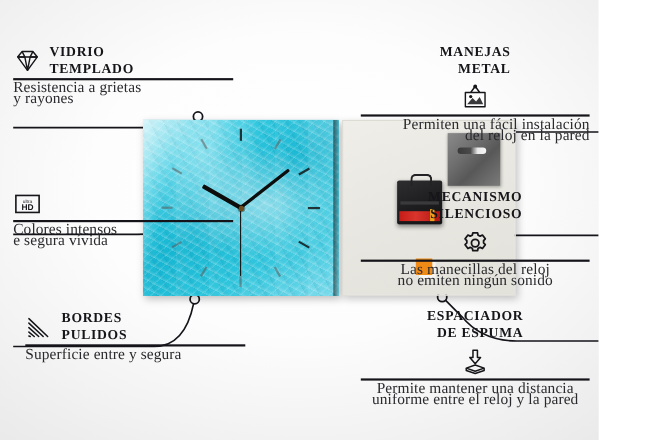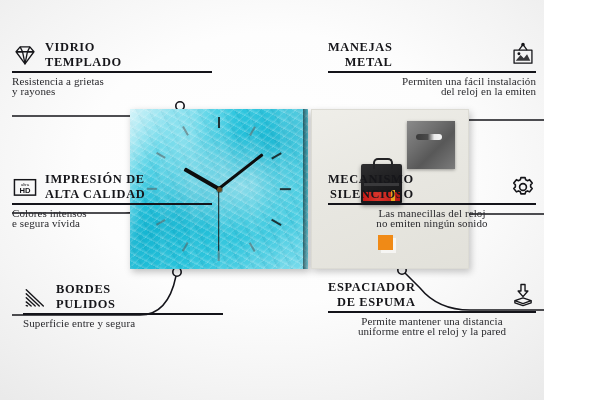--- a/index.html
+++ b/index.html
@@ -12,33 +12,33 @@
     position:relative;width:544px;height:400px;overflow:hidden;
     background:
       radial-gradient(ellipse 420px 300px at 50% 42%, #ffffff 0%, #fdfdfd 45%, #f4f4f4 72%, #eaeaea 100%),
       linear-gradient(120deg,#e9e9e9 0%,#fbfbfb 25%,#ffffff 50%,#f7f7f7 75%,#e6e6e6 100%);
   }
   
   #wires{position:absolute;left:0;top:0;width:600px;height:400px;}
   
   .feat{position:absolute;}
   .feat .head{display:flex;align-items:center;gap:7px;}
-  .feat.right .head{justify-content:space-between;}
+  .feat.right .head{justify-content:flex-start;flex-direction:column;}
   .ttl{
     font-family:"Liberation Serif", serif;
     font-weight:bold;font-size:12.4px;line-height:14.5px;
     letter-spacing:.65px;color:#16161a;text-transform:uppercase;
     white-space:pre-line;
   }
   .feat.left .ttl{text-align:left;}
   .feat.right .ttl{text-align:right;}
   .rule{height:1.6px;background:#14141a;margin-top:2px;}
   .sub{
     font-family:"Liberation Serif", serif;
-    font-size:11px;line-height:10.6px;color:#2a2a2e;
+    font-size:14px;line-height:10.6px;color:#2a2a2e;
     white-space:pre-line;margin-top:3px;letter-spacing:.1px;
   }
   .feat.left .sub{text-align:left;}
   .feat.right .sub{text-align:right;}
   .feat.right.ctr .sub{text-align:center;}
   .ico{width:26px;height:26px;flex:0 0 26px;display:block;}
   
   #f-glass  {left:12px; top:40px;  width:200px;}
   #f-print  {left:12px; top:172px; width:200px;}
   #f-edges  {left:23px; top:282px; width:200px;}
@@ -210,22 +210,20 @@
 y rayones</div>
   </div>
 
   <div class="feat left" id="f-print">
     <div class="head">
       <svg class="ico" viewBox="0 0 32 32">
         <rect x="3" y="7" width="26" height="19" fill="none" stroke="#16161a" stroke-width="1.8"></rect>
         <text x="16" y="15" font-family="Liberation Sans, sans-serif" font-size="5.4" text-anchor="middle" fill="#16161a">ultra</text>
         <text x="16" y="23.4" font-family="Liberation Sans, sans-serif" font-size="9.4" font-weight="bold" text-anchor="middle" fill="#16161a">HD</text>
       </svg>
-      <div class="ttl">IMPRESIÓN DE
-ALTA CALIDAD</div>
     </div>
     <div class="rule"></div>
     <div class="sub">Colores intensos
 e segura vívida</div>
   </div>
 
   <div class="feat left" id="f-edges">
     <div class="head">
       <svg class="ico" viewBox="0 0 32 32">
         <g stroke="#16161a" stroke-width="1.7" stroke-linecap="round">
@@ -252,21 +250,21 @@
           <path d="M16 3 L11 10 M16 3 L21 10"></path>
           <circle cx="16" cy="3.2" r="1.4" fill="#16161a"></circle>
           <rect x="5" y="10" width="22" height="16"></rect>
           <path d="M7 23 L13 16 L17 20 L21 15 L25 23 Z" fill="#16161a" stroke="none" opacity=".85"></path>
           <circle cx="11" cy="14.5" r="1.8" fill="#16161a" stroke="none"></circle>
         </g>
       </svg>
     </div>
     <div class="rule"></div>
     <div class="sub">Permiten una fácil instalación
-del reloj en la emiten</div>
+del reloj en la pared</div>
   </div>
 
   <div class="feat right ctr" id="f-foam">
     <div class="head">
       <div class="ttl">ESPACIADOR
 DE ESPUMA</div>
       <svg class="ico" viewBox="0 0 32 32">
         <g fill="none" stroke="#16161a" stroke-width="1.7" stroke-linejoin="round">
           <path d="M13.5 3 h5 v8 h3.5 L16 18 L10 11 h3.5 Z"></path>
           <path d="M16 19.5 L26 23 L16 26.5 L6 23 Z"></path>

